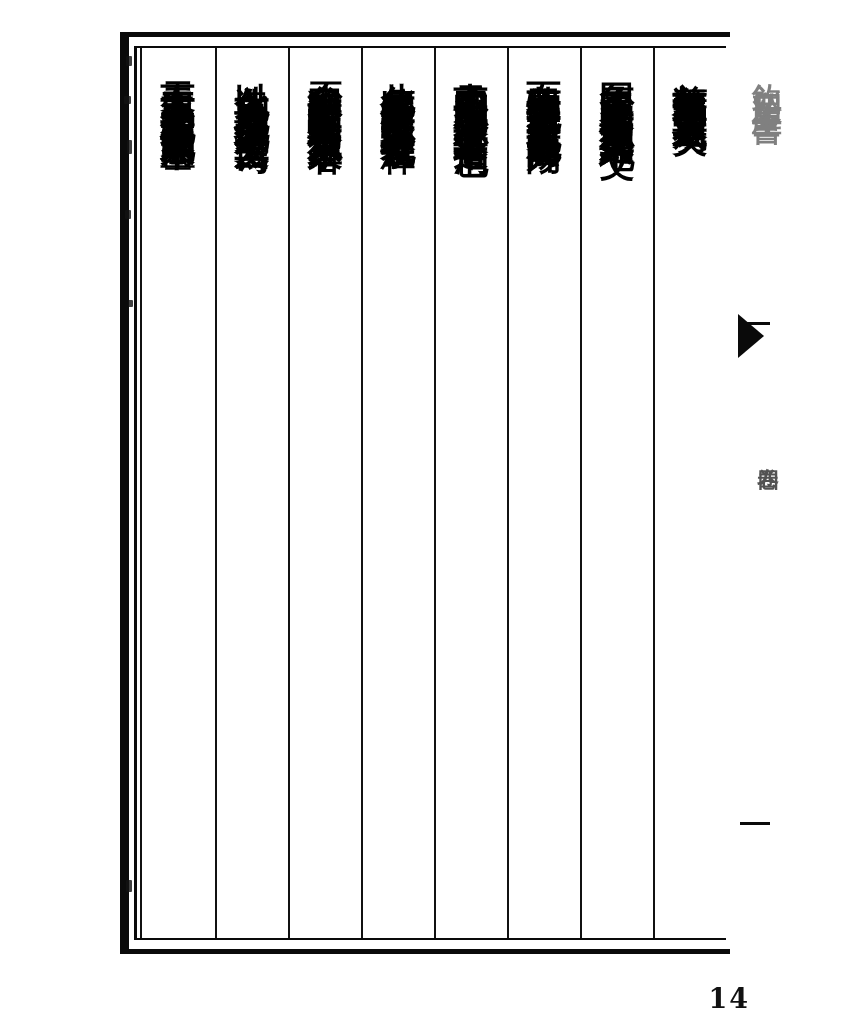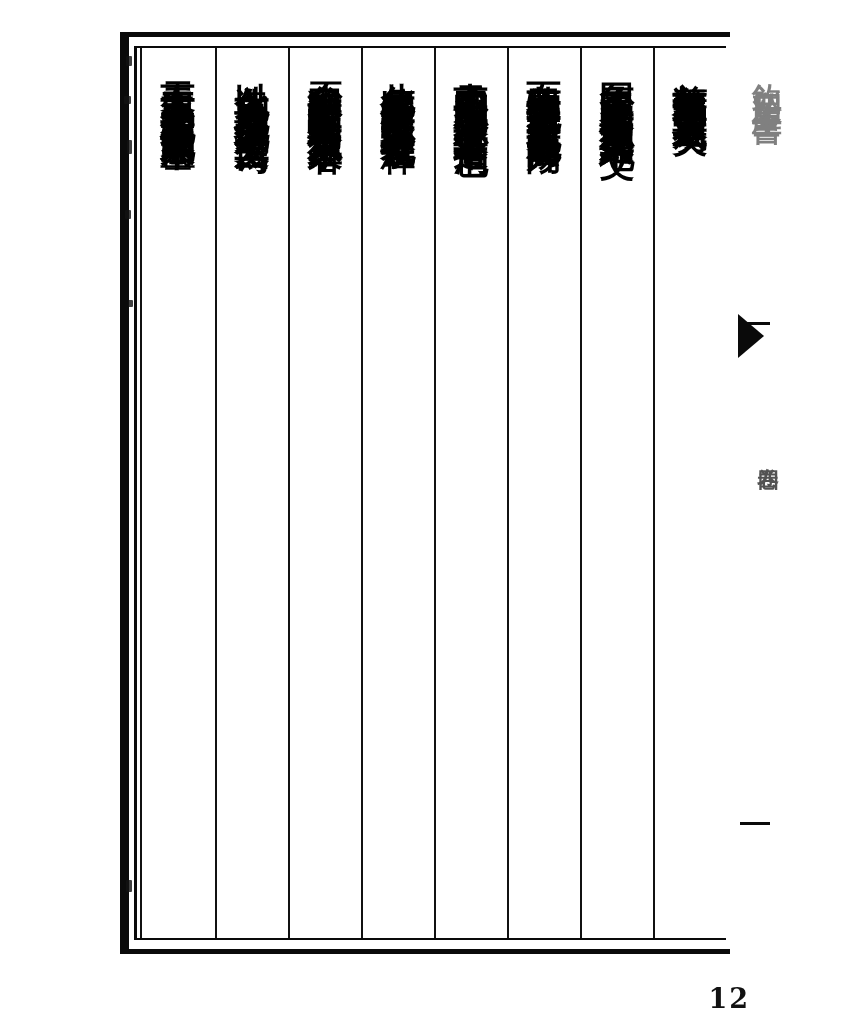--- a/index.html
+++ b/index.html
@@ -189,21 +189,21 @@
   </div>
 
   <div class="fold-strip">
     <div class="fold-title">欽定四庫全書</div>
     <div class="fold-mark"></div>
     <div class="fold-tick t1"></div>
     <div class="fold-tick t2"></div>
     <div class="fold-juan">卷四</div>
   </div>
 
-  <div class="page-number">12</div>
+  <div class="page-number">14</div>
 
   <div class="speck" style="left:126px; top:56px; width:6px; height:10px;"></div>
   <div class="speck" style="left:124px; top:96px; width:7px; height:8px;"></div>
   <div class="speck" style="left:127px; top:140px; width:5px; height:14px;"></div>
   <div class="speck" style="left:125px; top:210px; width:6px; height:9px;"></div>
   <div class="speck" style="left:128px; top:300px; width:5px; height:7px;"></div>
   <div class="speck" style="left:126px; top:880px; width:6px; height:12px;"></div>
 
 </div>
 

